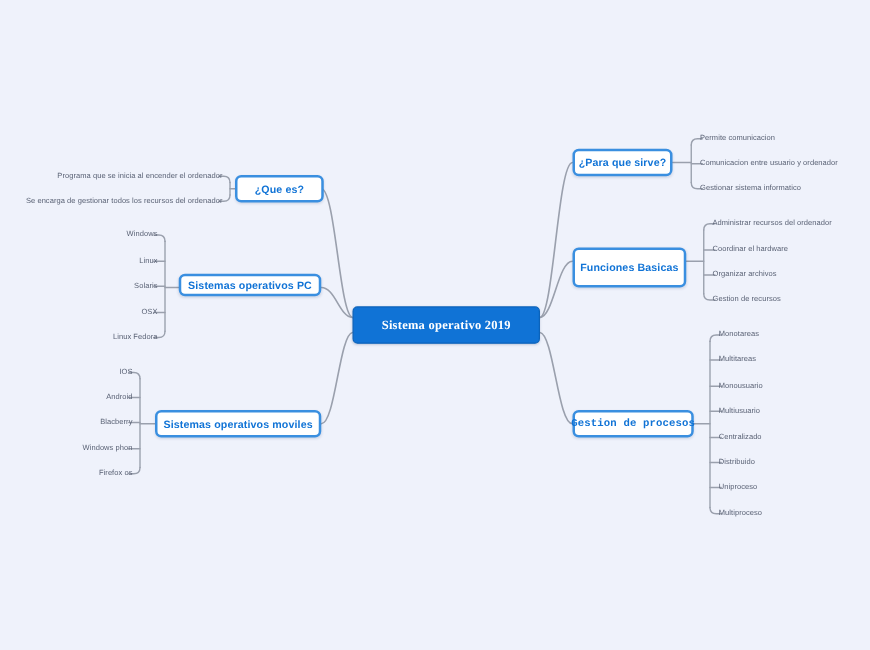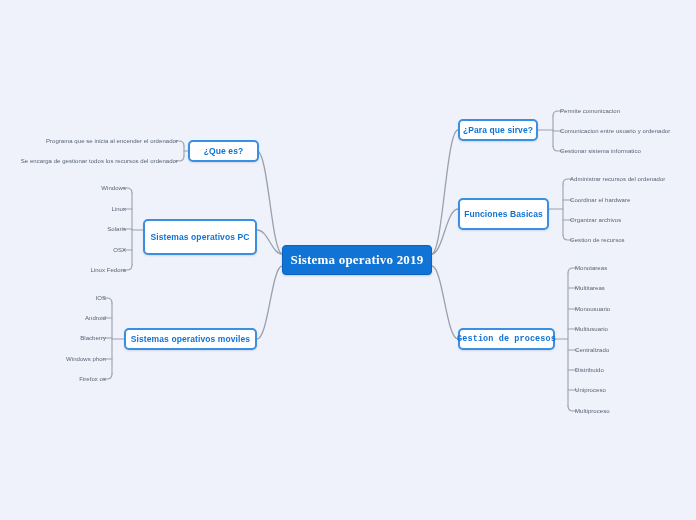--- a/index.html
+++ b/index.html
@@ -33,21 +33,21 @@
     justify-content: center;
     white-space: nowrap;
   }
   .node-root {
     background: #1073d6;
     color: #ffffff;
     border: 1px solid #0b63bb;
     border-radius: 4px;
     font-family: "Liberation Serif", serif;
     font-weight: bold;
-    font-size: 13px;
+    font-size: 10px;
     letter-spacing: 0.2px;
     box-shadow: 0 1px 2px rgba(30,60,110,0.22);
   }
   .node-branch {
     background: #ffffff;
     color: #1073d6;
     border: 2px solid #3a8fe0;
     border-radius: 5px;
     font-weight: bold;
     font-size: 8.5px;
@@ -117,21 +117,21 @@
       <path d="M 568 329 L 577 329" fill="none" stroke="#9aa0ad" stroke-width="1.1" stroke-linecap="round"></path>
       <path d="M 568 350 L 577 350" fill="none" stroke="#9aa0ad" stroke-width="1.1" stroke-linecap="round"></path>
       <path d="M 568 370 L 577 370" fill="none" stroke="#9aa0ad" stroke-width="1.1" stroke-linecap="round"></path>
       <path d="M 568 390 L 577 390" fill="none" stroke="#9aa0ad" stroke-width="1.1" stroke-linecap="round"></path>
       <path d="M 568 406 Q 568 411, 573 411 L 577 411" fill="none" stroke="#9aa0ad" stroke-width="1.1" stroke-linecap="round"></path>
     </svg>
   <div id="nodes">
       <div class="node node-branch" style="left: 188px; top: 140px; width: 71px; height: 22px;">¿Que es?</div>
       <div class="leaf leaf-left" style="top: 136px; left: 0px; width: 178px;">Programa que se inicia al encender el ordenador</div>
       <div class="leaf leaf-left" style="top: 156px; left: 0px; width: 178px;">Se encarga de gestionar todos los recursos del ordenador</div>
-      <div class="node node-branch" style="left: 143px; top: 219px; width: 114px; height: 36px;">Sistemas operativos PC</div>
+      <div class="node node-branch" style="left: 143px; top: 219px; width: 114px; height: 18px;">Sistemas operativos PC</div>
       <div class="leaf leaf-left" style="top: 183px; left: 0px; width: 126px;">Windows</div>
       <div class="leaf leaf-left" style="top: 204px; left: 0px; width: 126px;">Linux</div>
       <div class="leaf leaf-left" style="top: 224px; left: 0px; width: 126px;">Solaris</div>
       <div class="leaf leaf-left" style="top: 245px; left: 0px; width: 126px;">OSX</div>
       <div class="leaf leaf-left" style="top: 265px; left: 0px; width: 126px;">Linux Fedora</div>
       <div class="node node-branch" style="left: 124px; top: 328px; width: 133px; height: 22px;">Sistemas operativos moviles</div>
       <div class="leaf leaf-left" style="top: 293px; left: 0px; width: 106px;">IOS</div>
       <div class="leaf leaf-left" style="top: 313px; left: 0px; width: 106px;">Android</div>
       <div class="leaf leaf-left" style="top: 333px; left: 0px; width: 106px;">Blacberry</div>
       <div class="leaf leaf-left" style="top: 354px; left: 0px; width: 106px;">Windows phon</div>

